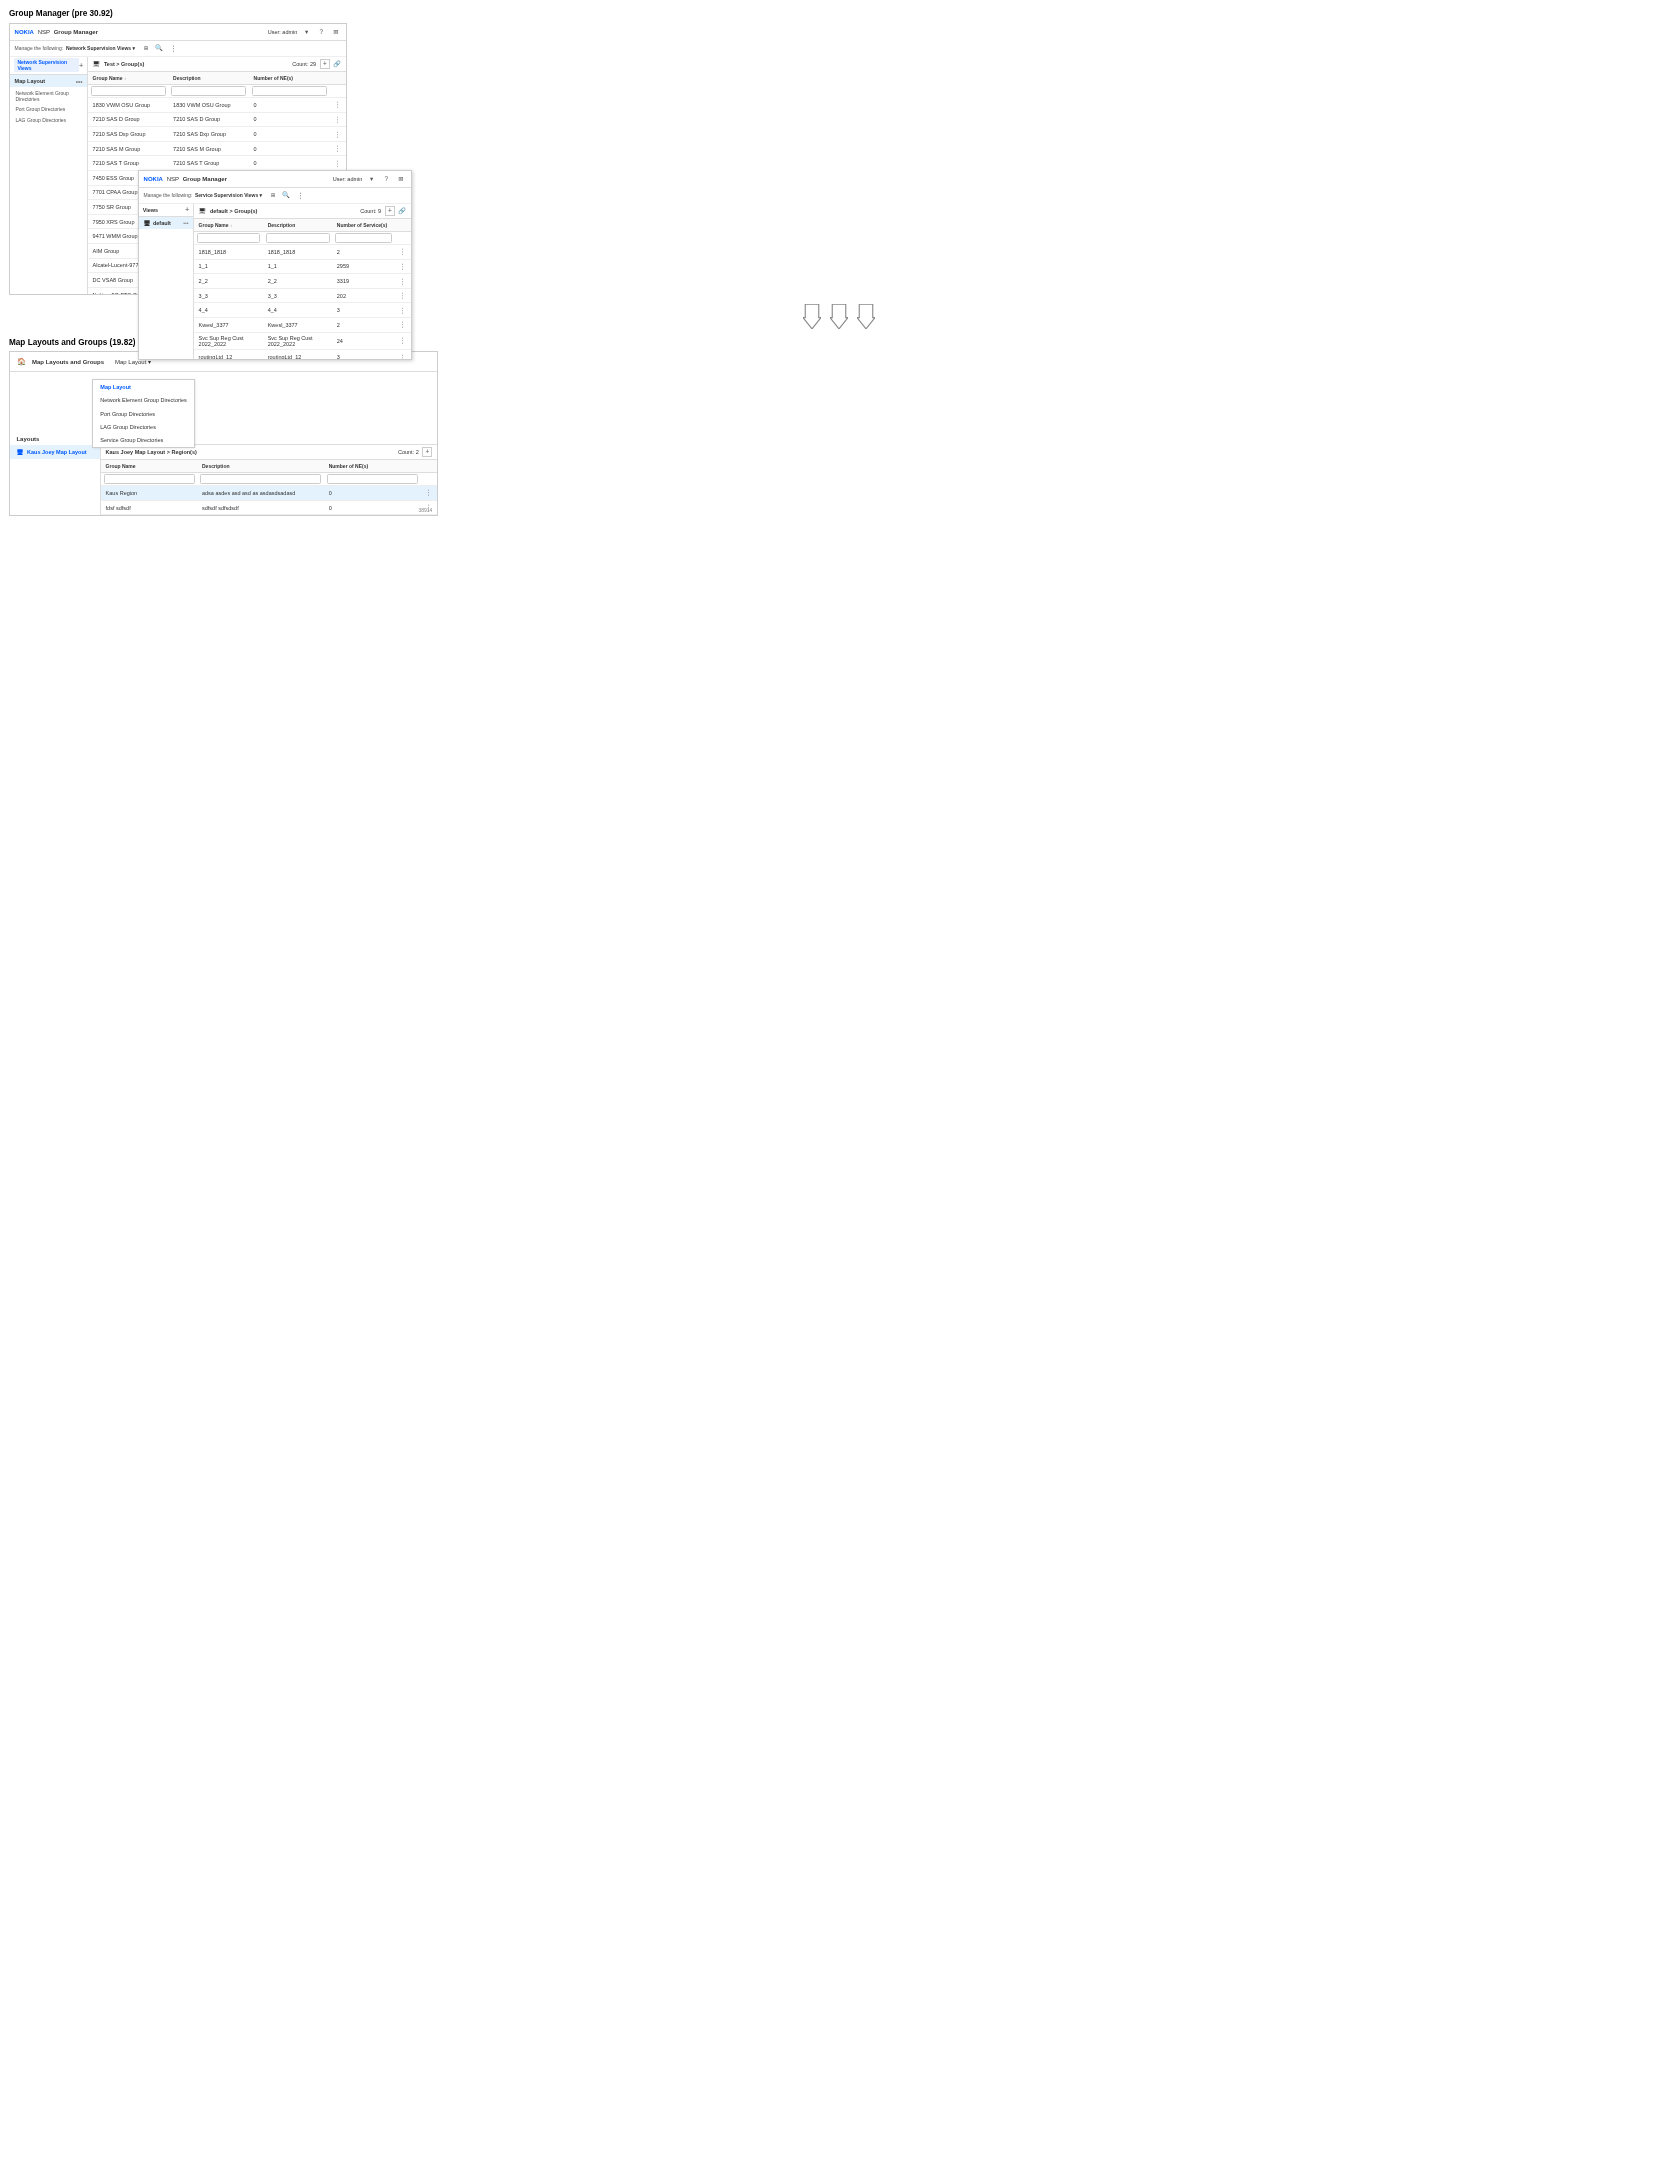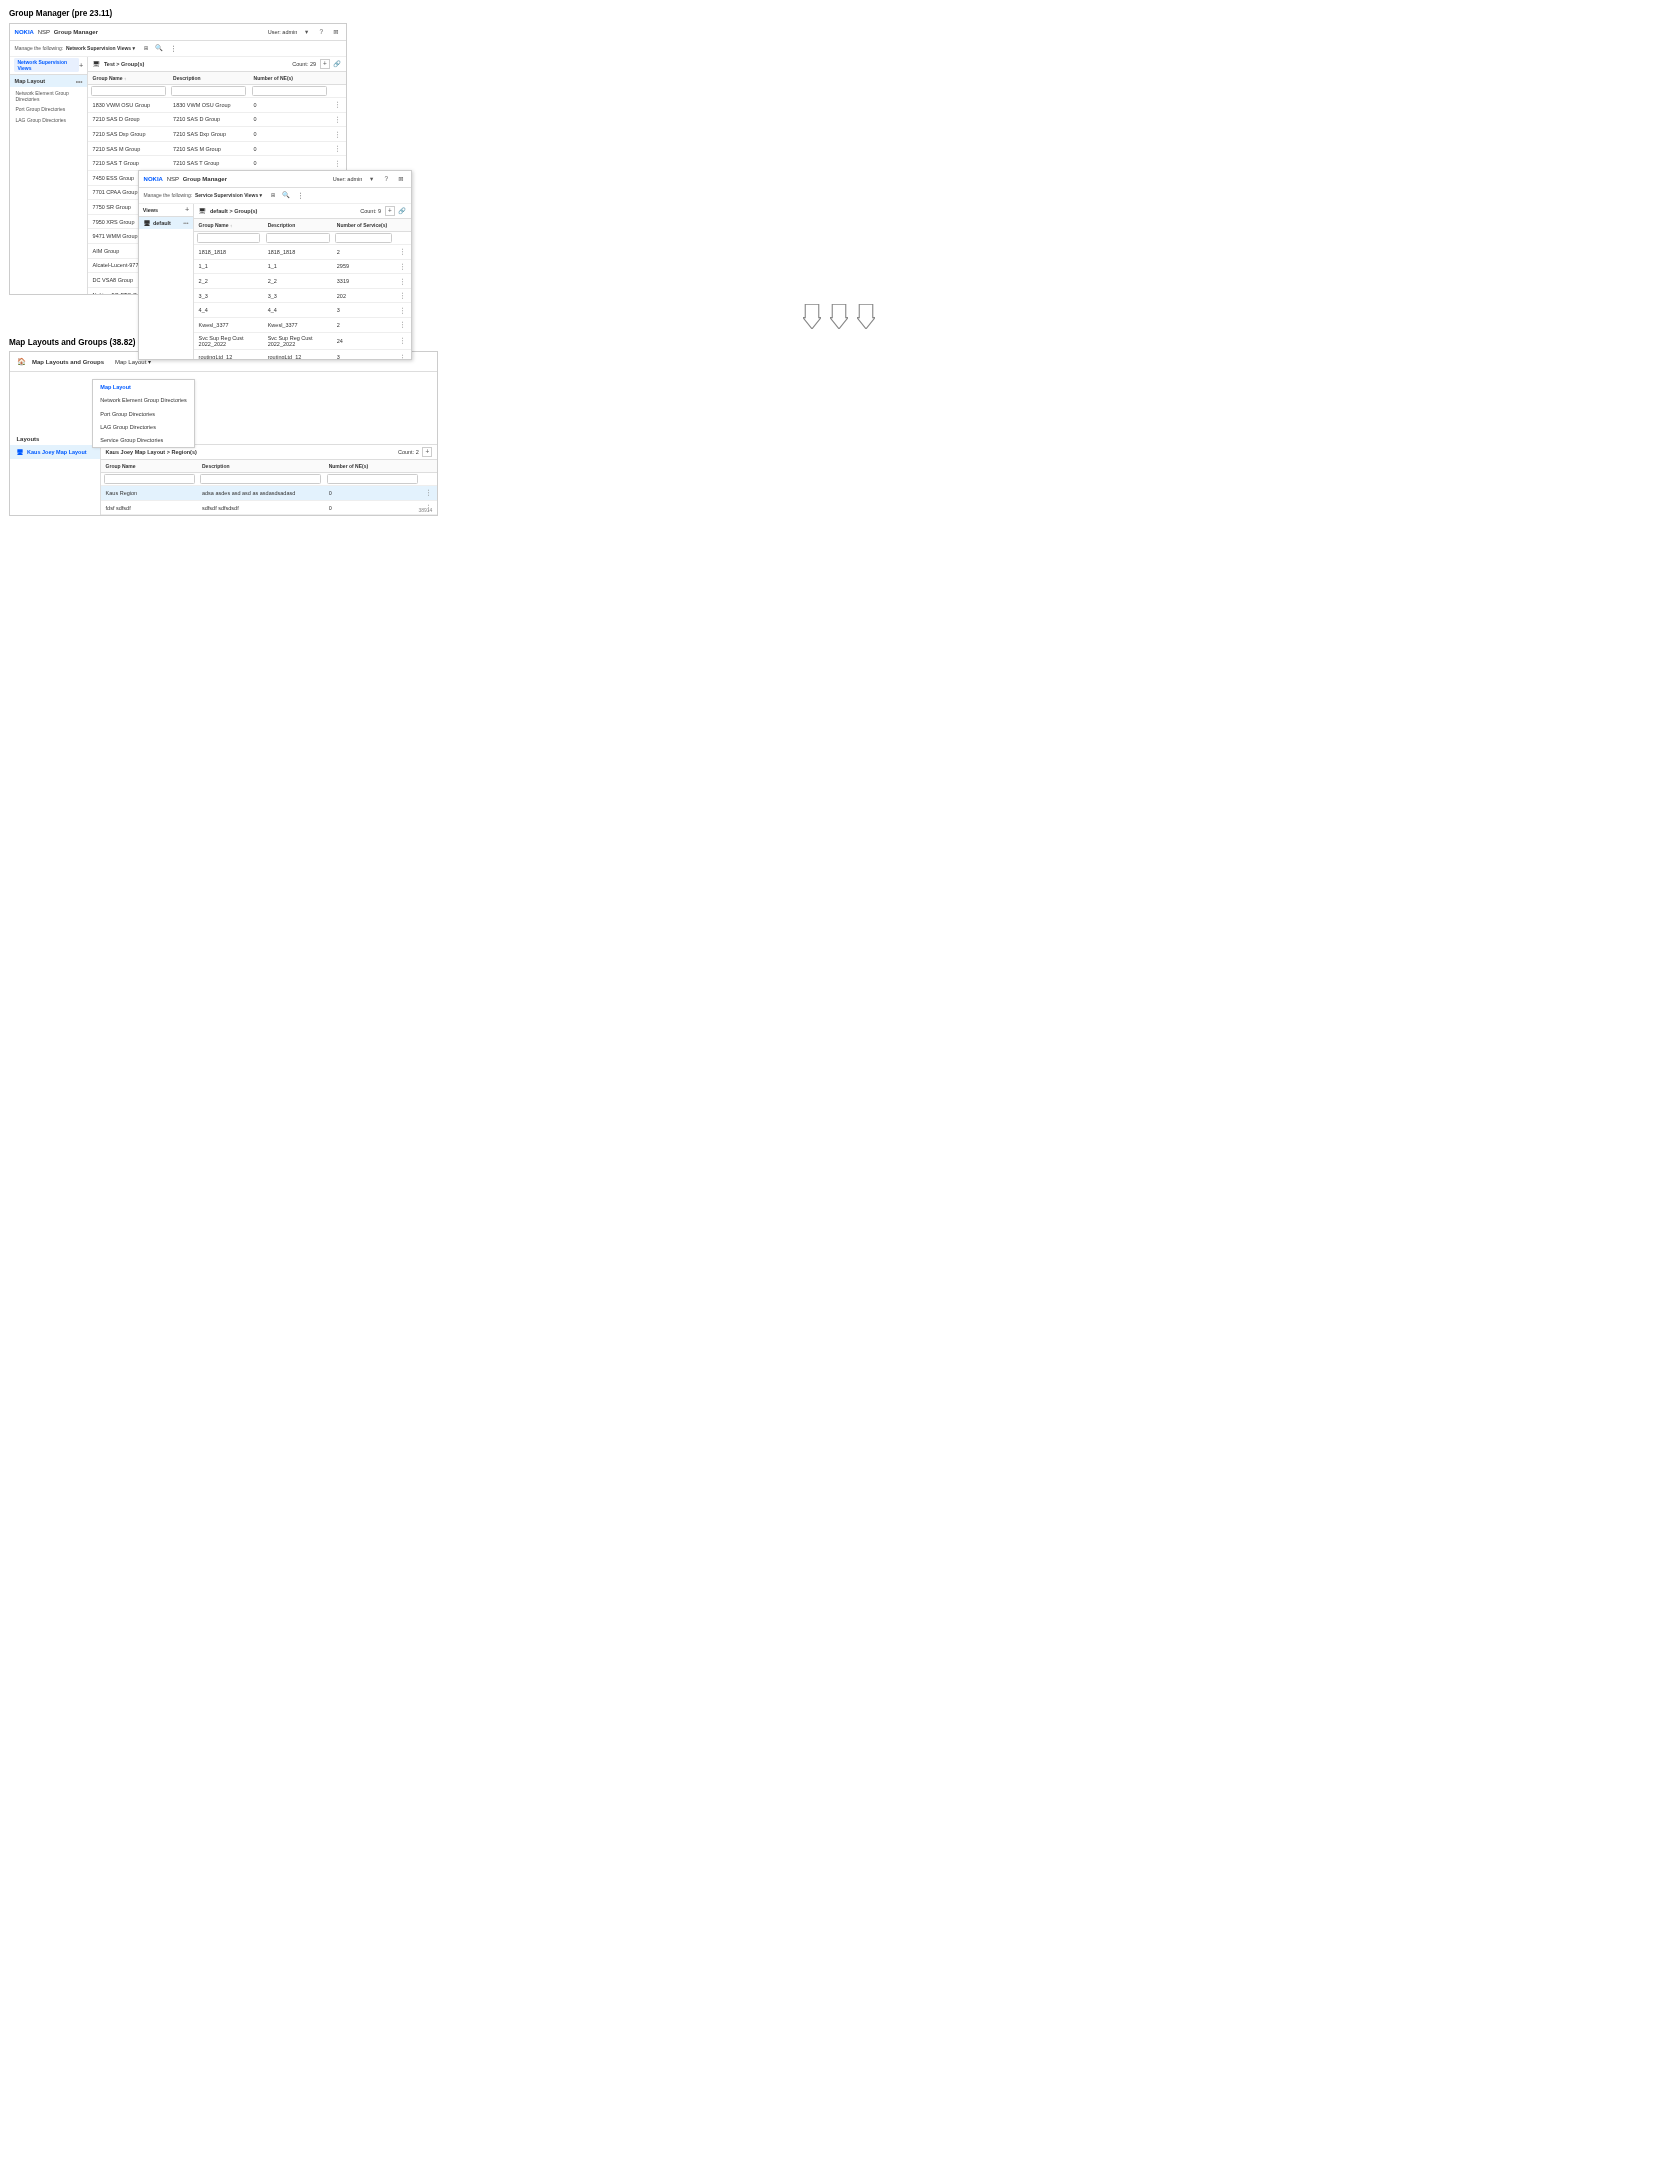--- a/index.html
+++ b/index.html
@@ -382,21 +382,21 @@
 
     .three-dots {
       font-size: 7.3px;
       color: #666;
       cursor: pointer;
     }
   </style>
 </head>
 <body>
 
-<div class="section-title">Group Manager (pre 23.11)</div>
+<div class="section-title">Group Manager (pre 30.92)</div>
 
 <div class="pre-panel">
 
   <div class="nsp-header">
     <span class="nokia-logo">NOKIA</span>
     <span class="nsp-label">NSP</span>
     <span class="nsp-label" style="font-weight:bold;">Group Manager</span>
     <div class="spacer"></div>
     <span class="user-info">User: admin</span>
     <span class="icon-btn">▾</span>
@@ -692,21 +692,21 @@
     <polygon points="5,0 35,0 35,30 40,30 20,55 0,30 5,30" fill="none" stroke="#888" stroke-width="2.5"></polygon>
   </svg>
   <svg width="18" height="25" viewBox="0 0 40 55">
     <polygon points="5,0 35,0 35,30 40,30 20,55 0,30 5,30" fill="none" stroke="#888" stroke-width="2.5"></polygon>
   </svg>
   <svg width="18" height="25" viewBox="0 0 40 55">
     <polygon points="5,0 35,0 35,30 40,30 20,55 0,30 5,30" fill="none" stroke="#888" stroke-width="2.5"></polygon>
   </svg>
 </div>
 
-<div class="section-title">Map Layouts and Groups (38.82)</div>
+<div class="section-title">Map Layouts and Groups (19.82)</div>
 
 <div class="new-panel" style="position:relative;">
 
   <div class="new-header">
     <span class="home-icon-btn">🏠</span>
     <div class="breadcrumb-nav">
       <span class="active-crumb">Map Layouts and Groups</span>
     </div>
     <span class="separator" style="margin:0 1.8px;"> </span>
     <div class="dropdown-trigger">

